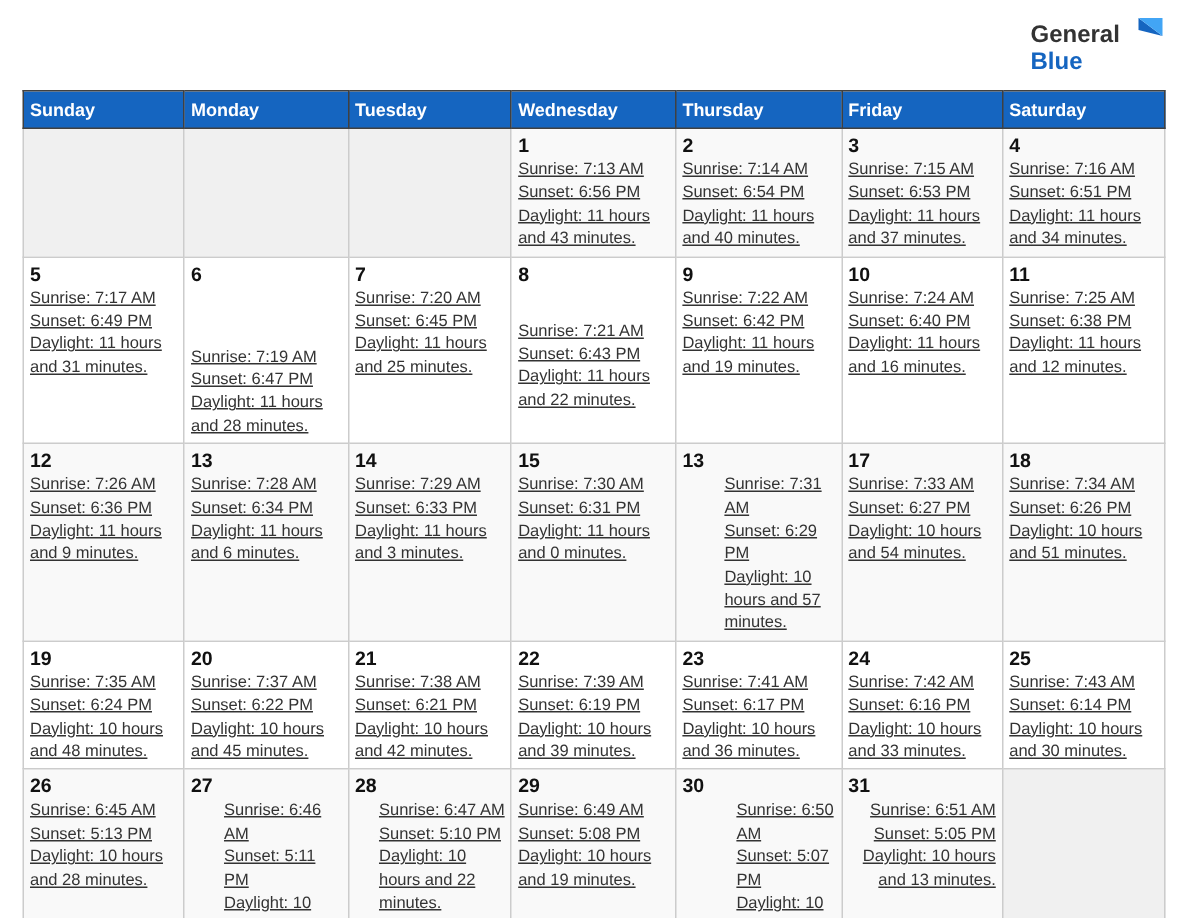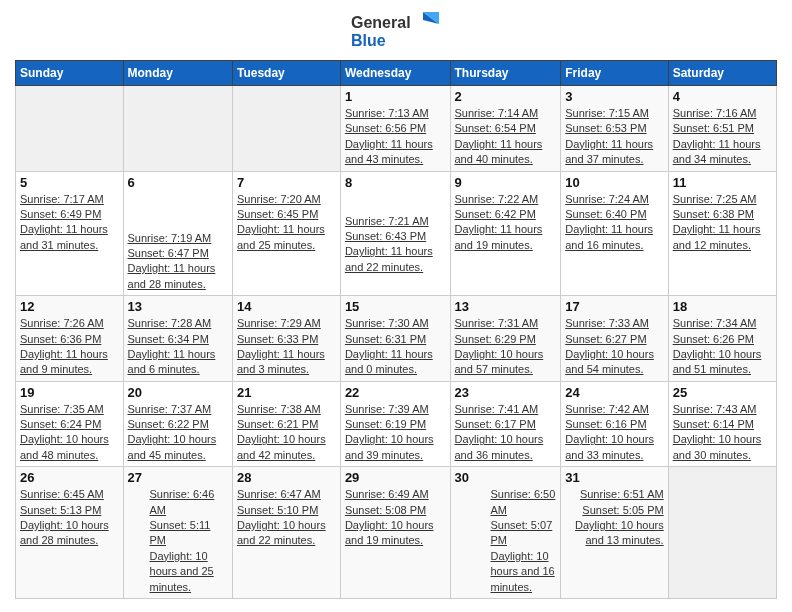--- a/index.html
+++ b/index.html
@@ -8,21 +8,21 @@
       background: #fff;
       width: 792px;
       height: 612px;
       overflow: hidden;
     }
     .container {
       padding: 10px 15px 10px 15px;
     }
     .header {
       display: flex;
-      justify-content: center;
+      justify-content: flex-end;
       align-items: flex-start;
       margin-bottom: 8px;
     }
     .logo {
       display: flex;
       align-items: center;
       font-size: 18px;
       font-weight: bold;
     }
     .title-section {
@@ -204,21 +204,21 @@
 Daylight: 11 hours and 3 minutes.</div>
           </td>
           <td>
             <span class="day-number">15</span>
             <div class="day-info" style="white-space: pre-line;">Sunrise: 7:30 AM
 Sunset: 6:31 PM
 Daylight: 11 hours and 0 minutes.</div>
           </td>
           <td>
             <span class="day-number">13</span>
-            <div class="day-info" style="white-space: pre-line;">Sunrise: 7:31 AM
+            <div class="day-info" style="white-space: pre-line; margin-left: 28px;">Sunrise: 7:31 AM
 Sunset: 6:29 PM
 Daylight: 10 hours and 57 minutes.</div>
           </td>
           <td>
             <span class="day-number">17</span>
             <div class="day-info" style="white-space: pre-line;">Sunrise: 7:33 AM
 Sunset: 6:27 PM
 Daylight: 10 hours and 54 minutes.</div>
           </td>
           <td>
@@ -280,21 +280,21 @@
 Daylight: 10 hours and 28 minutes.</div>
           </td>
           <td>
             <span class="day-number">27</span>
             <div class="day-info" style="white-space: pre-line; margin-left: 22px;">Sunrise: 6:46 AM
 Sunset: 5:11 PM
 Daylight: 10 hours and 25 minutes.</div>
           </td>
           <td>
             <span class="day-number">28</span>
-            <div class="day-info" style="white-space: pre-line;">Sunrise: 6:47 AM
+            <div class="day-info" style="white-space: pre-line; margin-left: 16px;">Sunrise: 6:47 AM
 Sunset: 5:10 PM
 Daylight: 10 hours and 22 minutes.</div>
           </td>
           <td>
             <span class="day-number">29</span>
             <div class="day-info" style="white-space: pre-line;">Sunrise: 6:49 AM
 Sunset: 5:08 PM
 Daylight: 10 hours and 19 minutes.</div>
           </td>
           <td>

